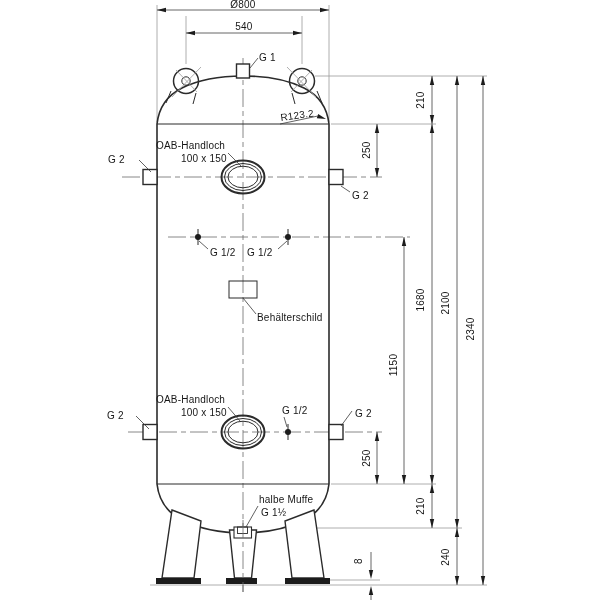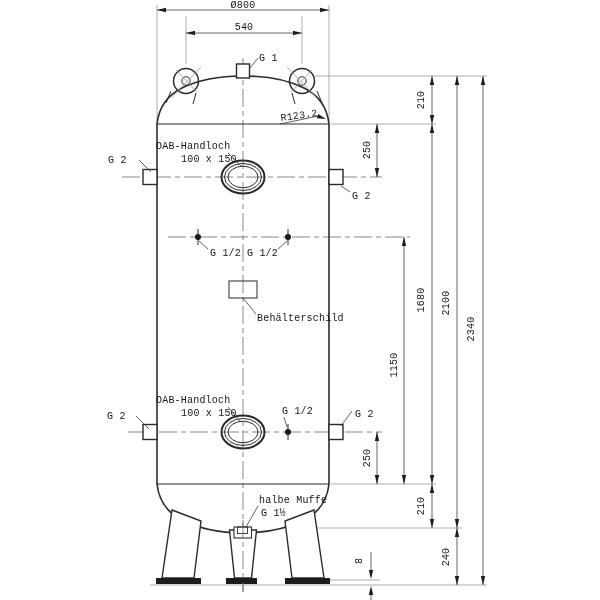--- a/index.html
+++ b/index.html
@@ -1,17 +1,17 @@
 <!DOCTYPE html>
 <html><head>
 <meta charset="utf-8">
 <style>
   html,body{margin:0;padding:0;background:#fff;}
   .canvas{position:relative;width:536px;height:600px;background:#ffffff;overflow:hidden;
-          font-family:Liberation Mono, monospace;}
+          font-family:Liberation Sans, sans-serif;}
   svg{position:absolute;left:0;top:0;}
   .ol  {stroke:#2b2b2b;stroke-width:1.6;fill:none;}
   .olf {stroke:#2b2b2b;stroke-width:1.4;fill:#ffffff;}
   .thin{stroke:#2b2b2b;stroke-width:1;fill:none;}
   .ext {stroke:#9a9a9a;stroke-width:0.8;fill:none;}
   .dim {stroke:#565656;stroke-width:0.9;fill:none;}
   .ldr {stroke:#3a3a3a;stroke-width:0.8;fill:none;}
   .cl  {stroke:#6a6a6a;stroke-width:0.8;fill:none;stroke-dasharray:18 4 5 4;}
   .arw {fill:#1c1c1c;stroke:none;}
   .pad {fill:#1c1c1c;stroke:none;}

